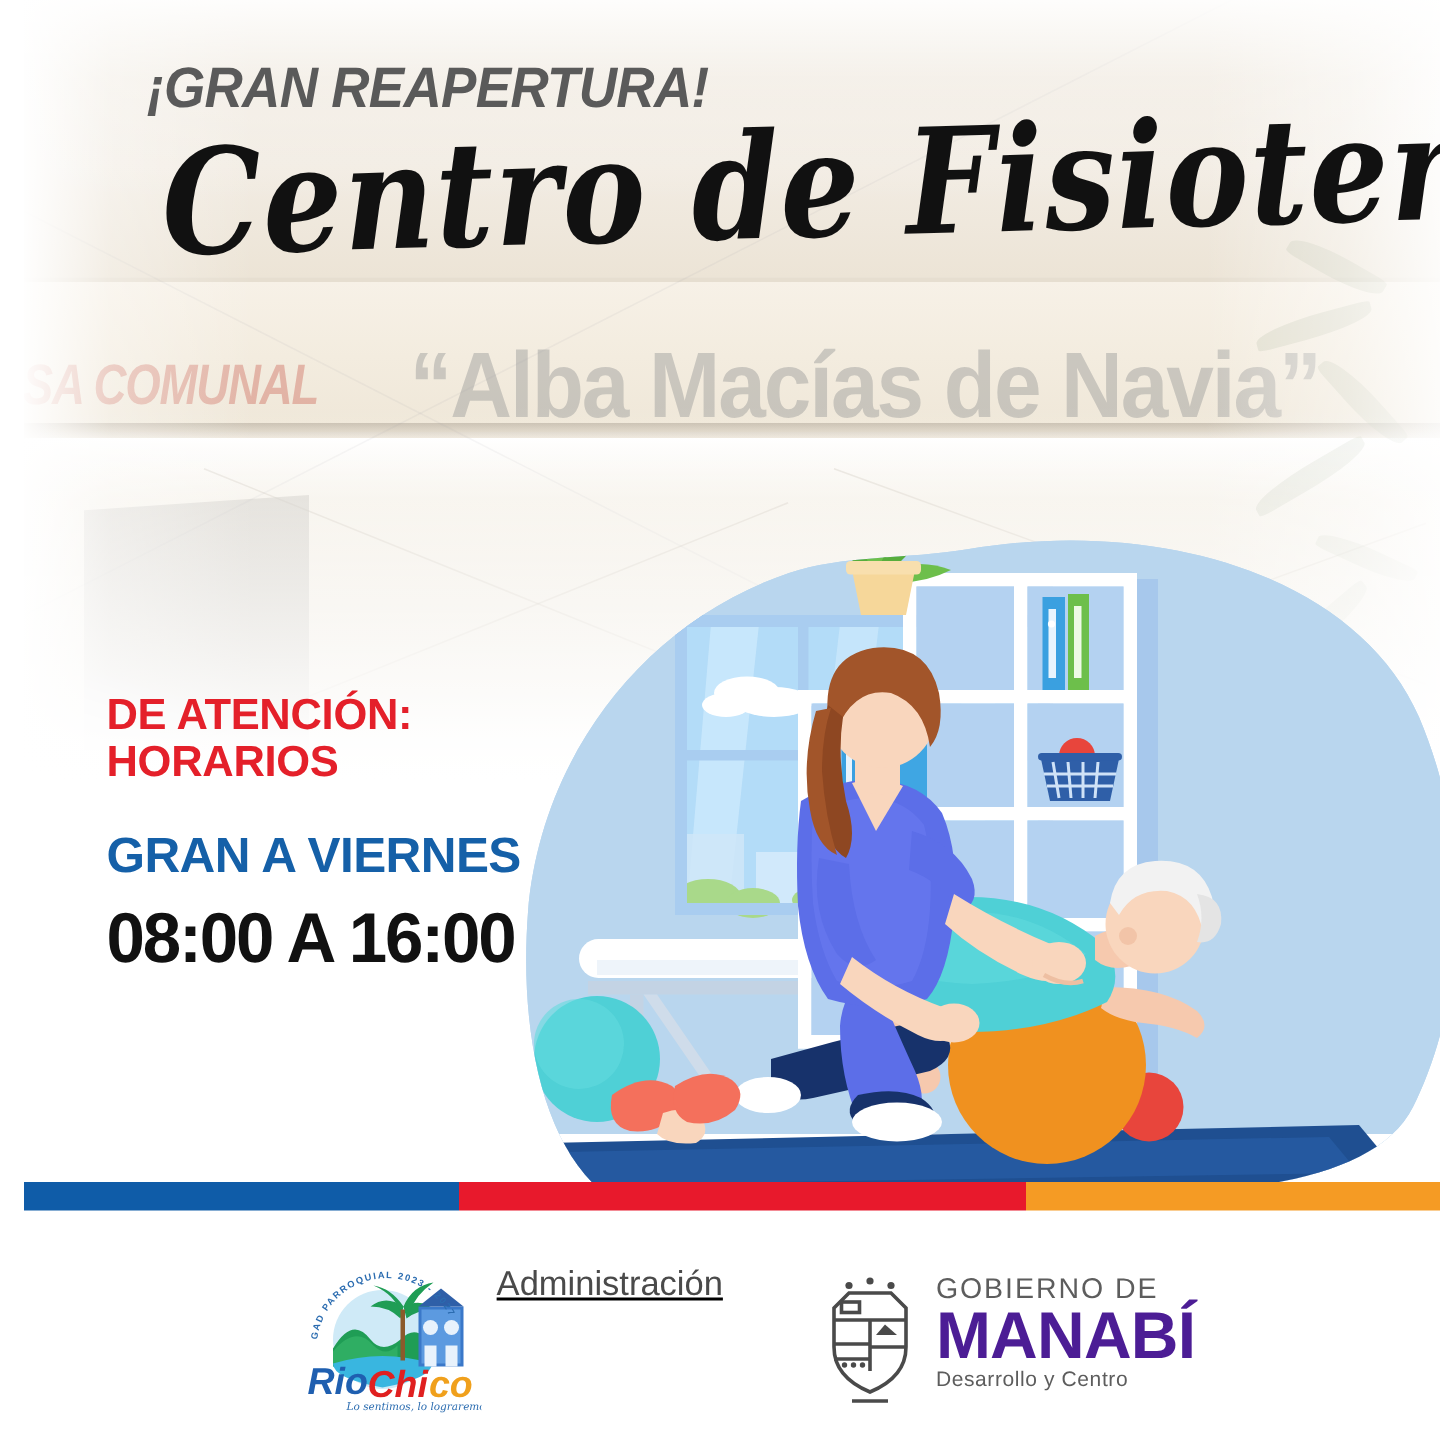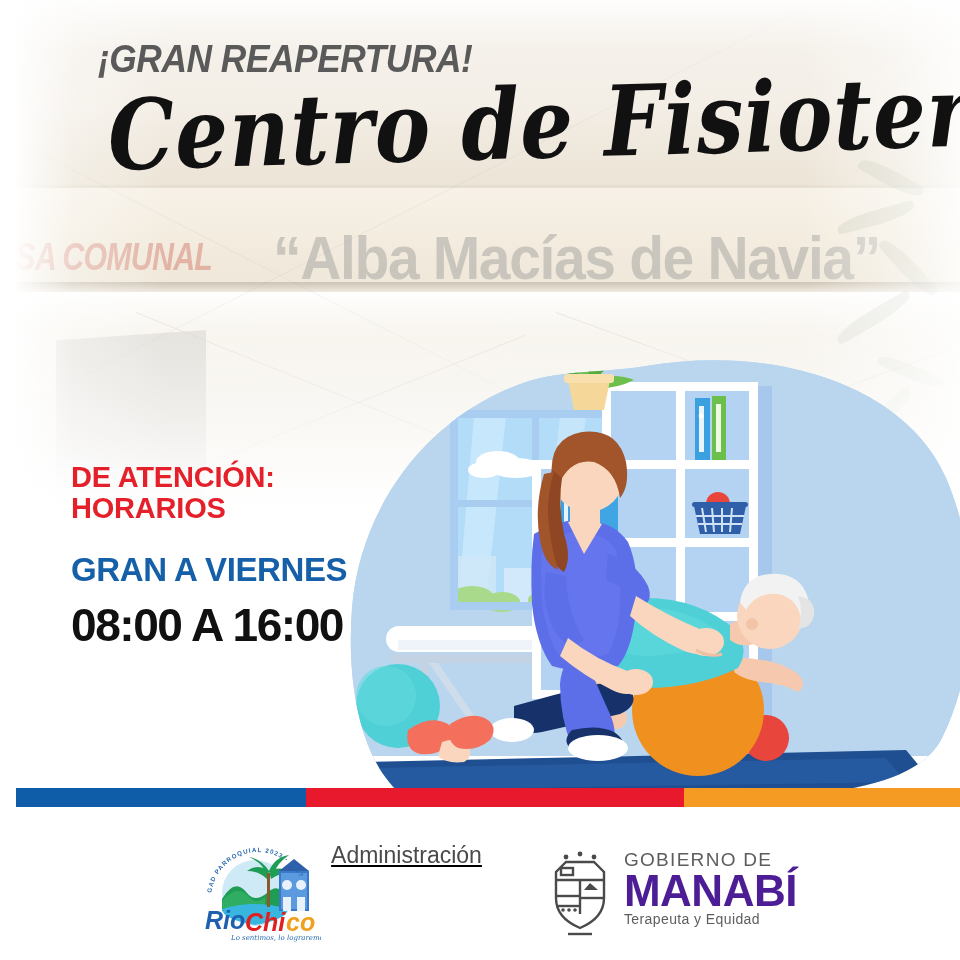--- a/index.html
+++ b/index.html
@@ -484,18 +484,18 @@
           <circle cx="48" cy="7" r="2.4"></circle>
           <path d="M38 40 L44 33 L52 40 Z"></path>
           <circle cx="17" cy="60" r="1.8"></circle>
           <circle cx="23" cy="60" r="1.8"></circle>
           <circle cx="29" cy="60" r="1.8"></circle>
         </g>
       </svg>
       <div class="manabi-txt">
         <div class="m1">GOBIERNO DE</div>
         <div class="m2">MANABÍ</div>
-        <div class="m3">Terapeuta y Equidad</div>
+        <div class="m3">Desarrollo y Centro</div>
       </div>
     </div>
 
   </div>
 </div>
 
 </body></html>

